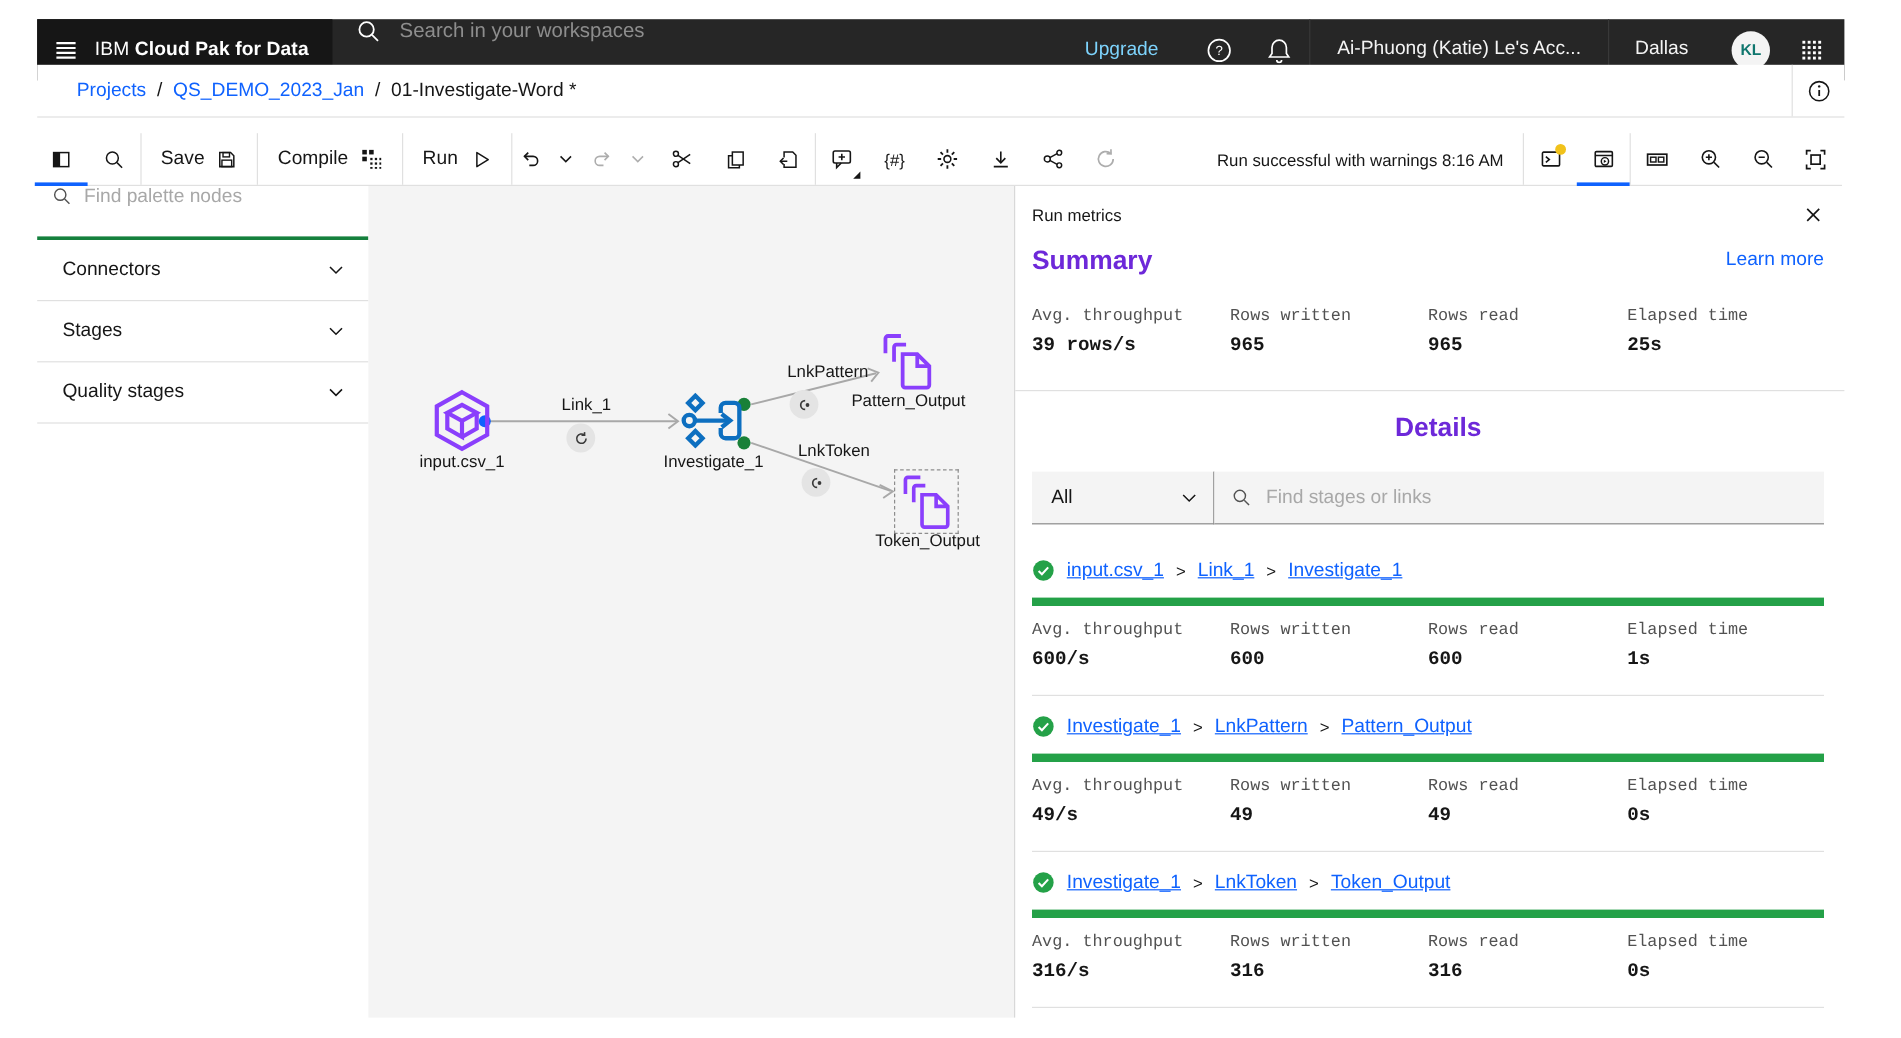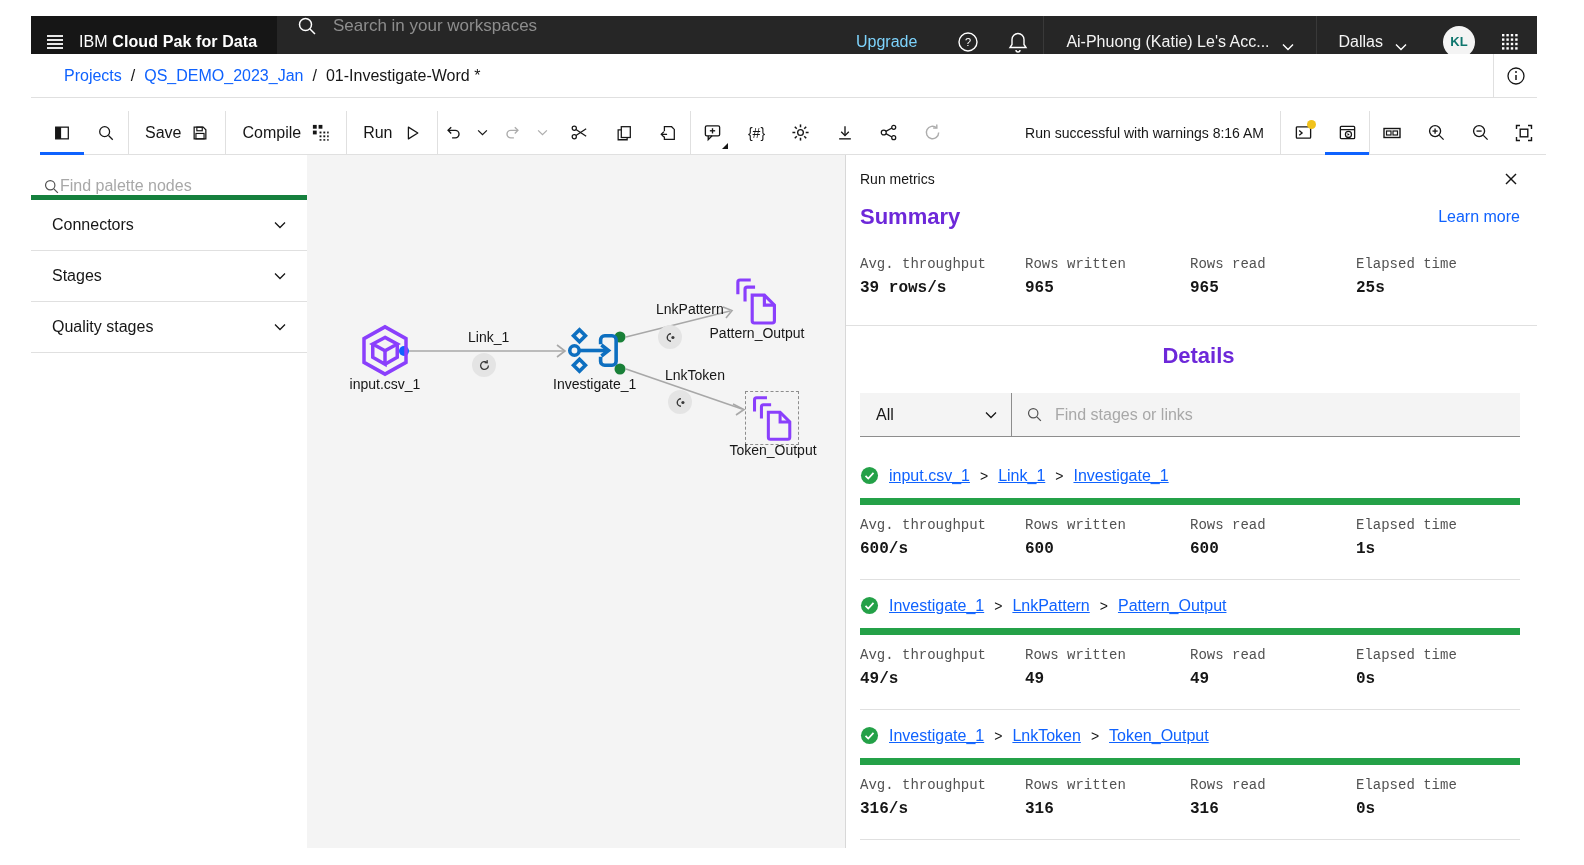--- a/index.html
+++ b/index.html
@@ -13,50 +13,50 @@
   .brand-title { font-size:16px; color:#fff; white-space:nowrap; letter-spacing:.1px; }
   .brand-title b { font-weight:600; }
   .topbar-search { flex:1 1 auto; display:flex; align-items:flex-start; padding-left:20px; }
   .topbar-search .search-glyph { margin-right:16px; display:flex; }
   .topbar-search input { background:transparent; border:none; outline:none; color:#f4f4f4; font-size:17px; width:380px; font-family:inherit; }
   .topbar-search input::placeholder { color:#8d8d8d; }
   .topbar-right { display:flex; align-items:stretch; flex:0 0 auto; }
   .upgrade-link { display:flex; align-items:center; padding:0 26px; color:#7dd3fc; font-size:16px; text-decoration:none; }
   .tb-icon-btn { width:50px; display:flex; align-items:center; justify-content:center; background:none; border:none; cursor:pointer; }
   .hdr-divider { width:1px; background:#393939; margin:0; }
-  .account-btn, .region-btn { display:flex; align-items:flex-end; gap:12px; background:none; border:none; color:#f4f4f4; font-size:16px; cursor:pointer; padding:16px 22px; white-space:nowrap; }
+  .account-btn, .region-btn { display:flex; align-items:flex-start; gap:12px; background:none; border:none; color:#f4f4f4; font-size:16px; cursor:pointer; padding:16px 22px; white-space:nowrap;flex-direction:column; }
   .avatar { width:32px; height:32px; border-radius:50%; background:#f4f4f4; color:#0f766e; font-size:13px; font-weight:600; display:flex; align-items:center; justify-content:center; align-self:center; margin:0 8px 0 14px; }
   .switcher-btn { width:54px; display:flex; align-items:center; justify-content:center; background:none; border:none; cursor:pointer; }
 
   
   .breadcrumb-row { position:absolute; left:31px; top:54px; width:1506px; height:44px; background:#fff; border-bottom:1px solid #e0e0e0; display:flex; align-items:center; }
   .breadcrumb { display:flex; align-items:center; padding-left:33px; font-size:16px; gap:9px; }
   .crumb-link { color:#0f62fe; text-decoration:none; cursor:pointer; }
   .crumb-sep { color:#161616; }
   .crumb-current { color:#161616; }
   .info-cell { margin-left:auto; width:44px; height:100%; border-left:1px solid #e0e0e0; display:flex; align-items:center; justify-content:center; background:none; cursor:pointer; border-top:none; border-right:none; border-bottom:none; }
 
   
-  .toolbar { position:absolute; left:40px; top:111px; width:1506px; height:44px; background:#fff; border-bottom:1px solid #e0e0e0; display:flex; align-items:stretch; }
+  .toolbar { position:absolute; left:29px; top:111px; width:1506px; height:44px; background:#fff; border-bottom:1px solid #e0e0e0; display:flex; align-items:stretch; }
   .tbtn { min-width:44px; height:100%; display:flex; align-items:center; justify-content:center; gap:10px; background:none; border:none; cursor:pointer; font-size:16px; color:#161616; font-family:inherit; position:relative; }
   .tbtn.narrow { min-width:30px; }
   .tbtn.labeled { padding:0 16px; }
   .tbtn.active::after { content:""; position:absolute; left:0; right:0; bottom:-1px; height:3px; background:#0f62fe; }
   .tb-sep { width:1px; background:#e0e0e0; flex:0 0 auto; }
   .toolbar-status { flex:1 1 auto; display:flex; align-items:center; justify-content:flex-end; padding-right:16px; font-size:14px; color:#161616; }
   .yellow-dot { position:absolute; top:9px; right:9px; width:9px; height:9px; border-radius:50%; background:#f1c21b; }
   .corner-tri { position:absolute; right:7px; bottom:5px; width:0; height:0; border-left:6px solid transparent; border-bottom:6px solid #161616; }
   .icon-disabled { opacity:.35; }
 
   
   .workspace { position:absolute; left:31px; top:155px; width:1506px; height:693px; display:flex; }
 
   
   .palette { width:276px; flex:0 0 auto; background:#fff; }
-  .palette-search { height:45px; border-bottom:5px solid #15803d; display:flex; align-items:flex-end; padding:0 12px; gap:0; }
+  .palette-search { height:45px; border-bottom:3px solid #15803d; display:flex; align-items:flex-start; padding:0 12px; gap:10px; }
   .palette-search input { border:none; outline:none; font-size:16px; width:200px; font-family:inherit; color:#161616; }
   .palette-search input::placeholder { color:#a8a8a8; }
   .palette-row { height:51px; border-bottom:1px solid #e0e0e0; display:flex; align-items:center; justify-content:space-between; padding:0 21px; background:none; border-left:none; border-right:none; border-top:none; width:100%; cursor:pointer; font-size:16px; color:#161616; font-family:inherit; }
 
   
   .canvas { width:538px; flex:0 0 auto; background:#f4f4f4; position:relative; overflow:hidden; }
   .node-label { position:absolute; font-size:14px; color:#161616; white-space:nowrap; }
   .link-label { position:absolute; font-size:14px; color:#161616; white-space:nowrap; }
   .node-icon { position:absolute; }
   .link-badge { position:absolute; width:24px; height:24px; border-radius:50%; background:#e4e4e4; display:flex; align-items:center; justify-content:center; }

